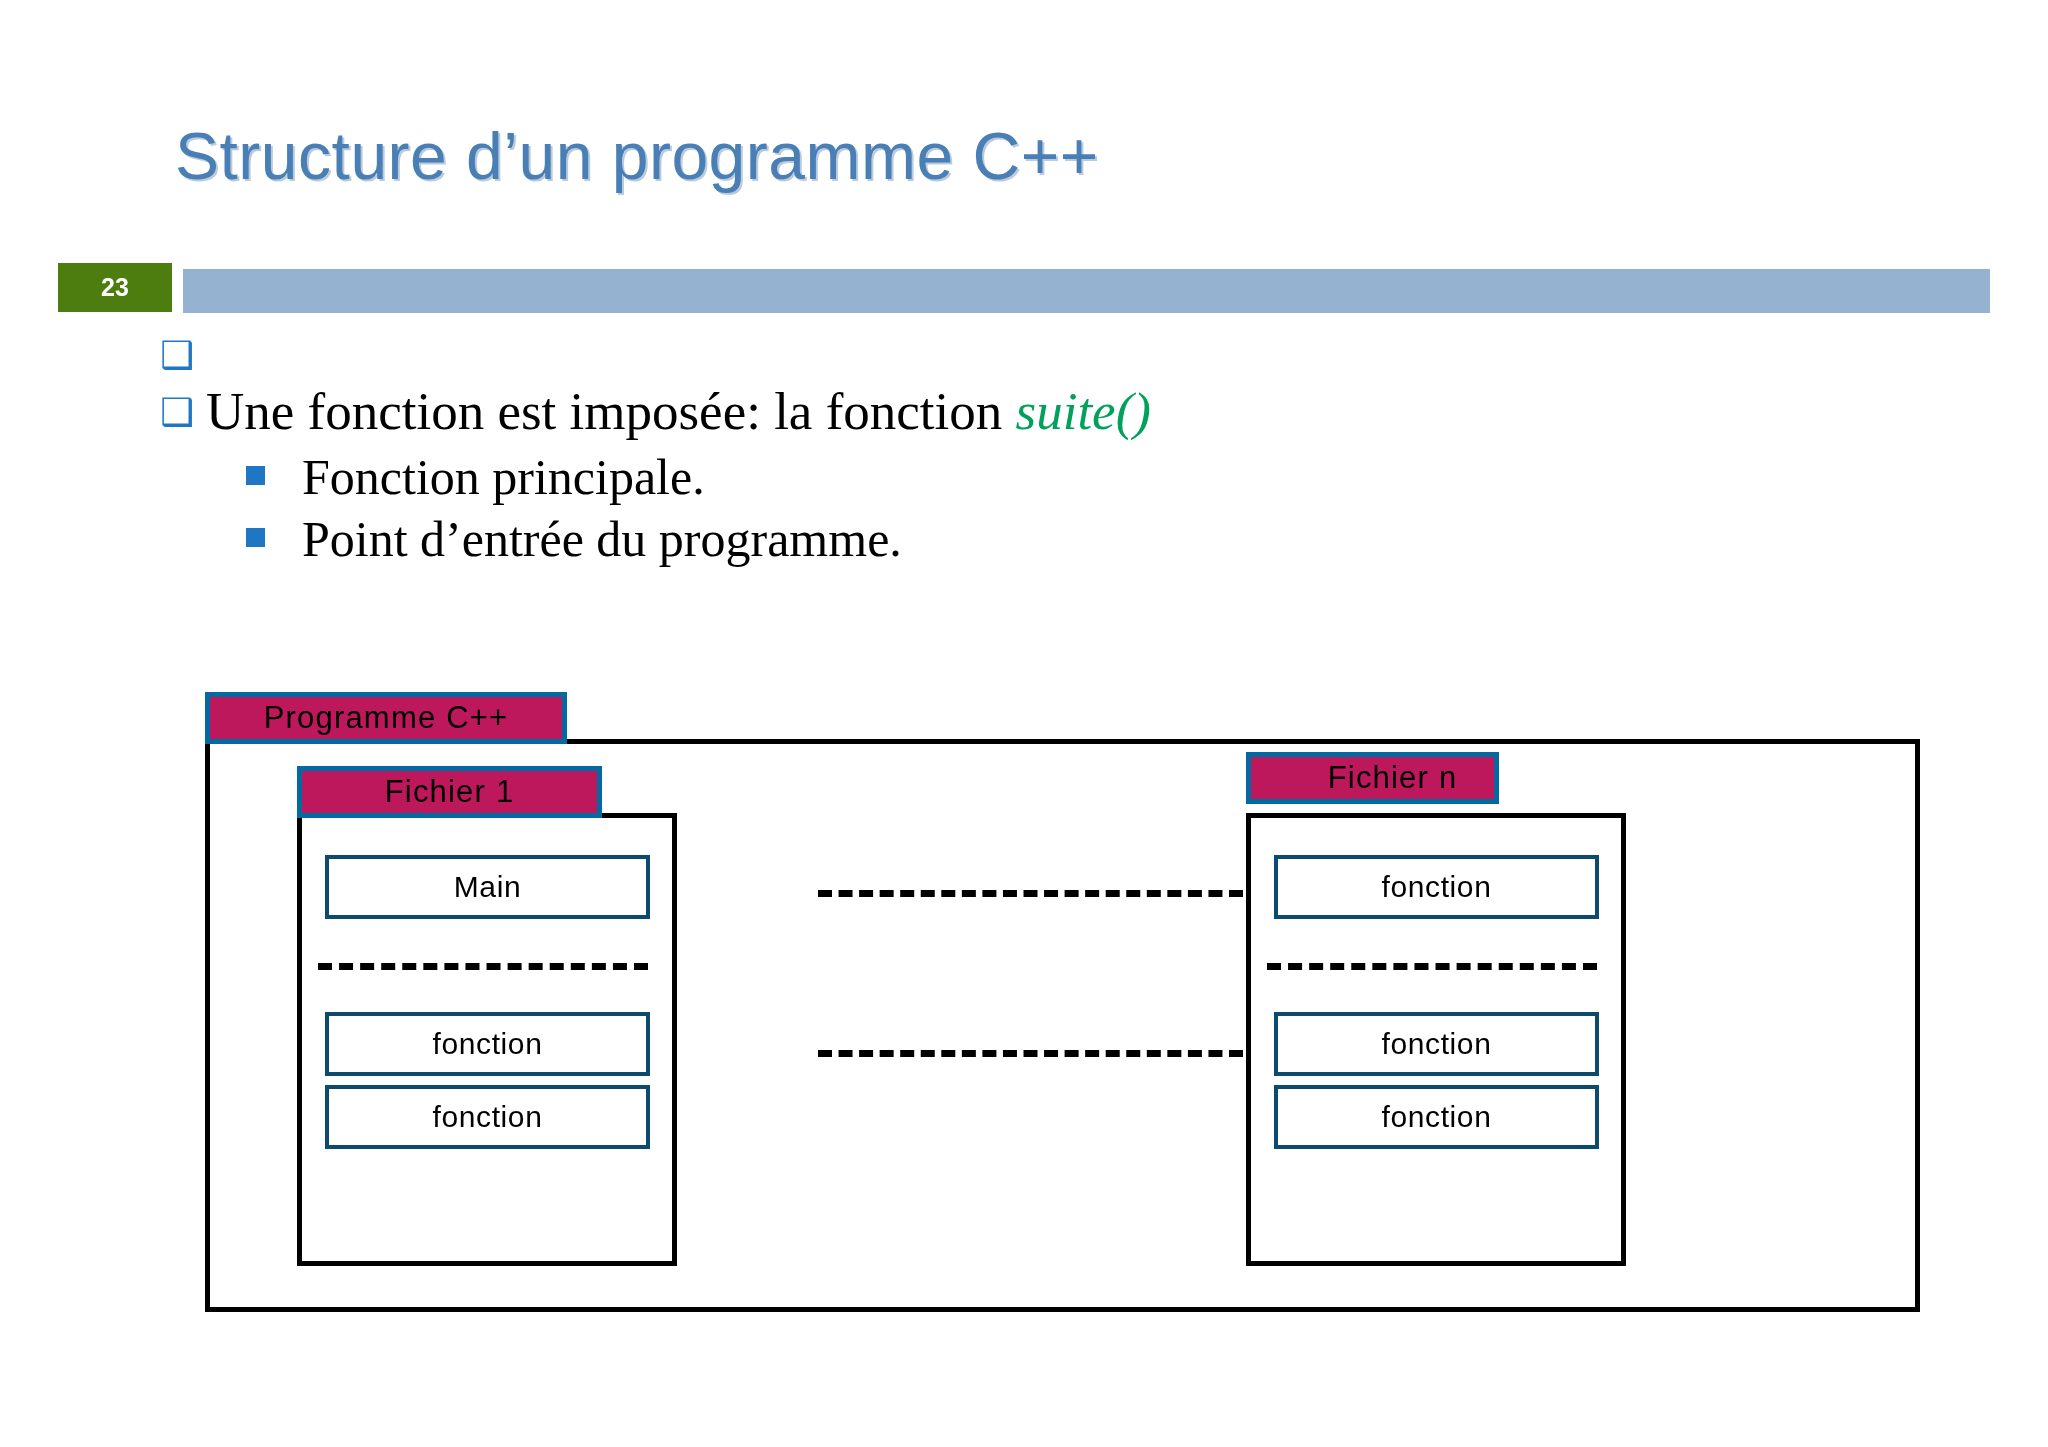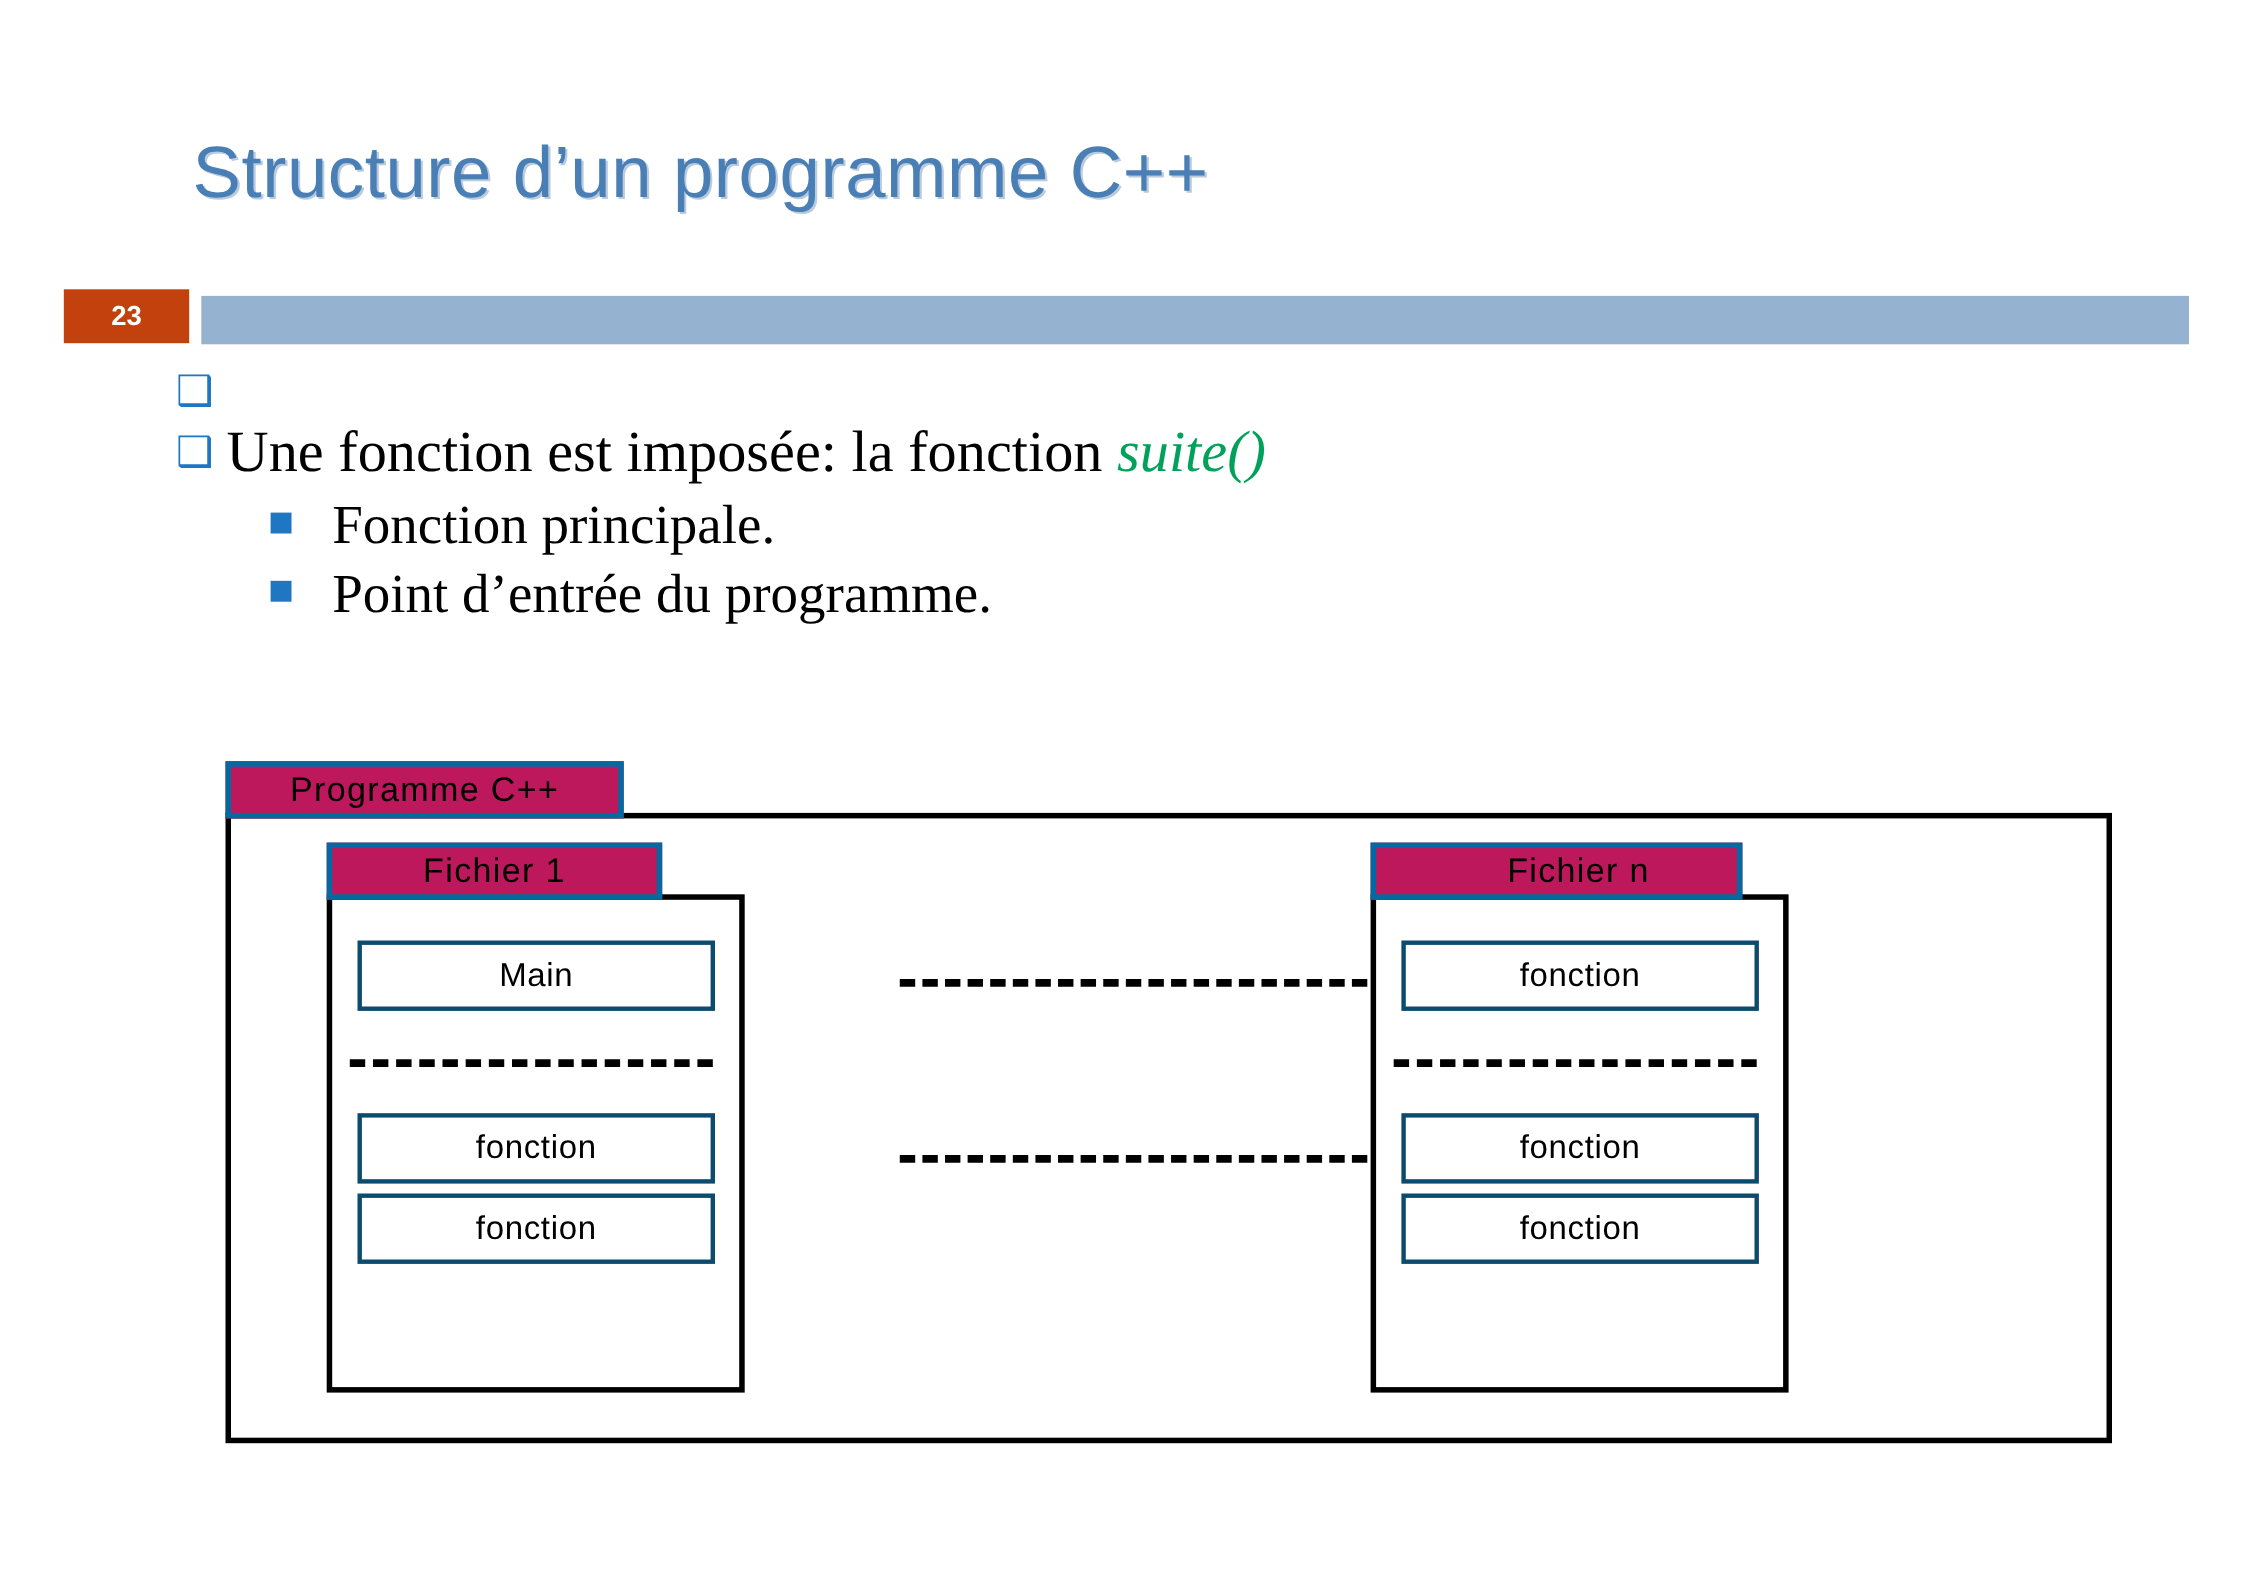--- a/index.html
+++ b/index.html
@@ -38,21 +38,21 @@
     width: 1807px;
     height: 44px;
     background: #95b3d0;
   }
   .page-badge {
     position: absolute;
     left: 58px;
     top: 263px;
     width: 114px;
     height: 49px;
-    background: #c2410c;
+    background: #4d7c0f;
     display: flex;
     align-items: center;
     justify-content: center;
   }
   .page-badge-num {
     font-family: "Liberation Sans", sans-serif;
     font-weight: bold;
     font-size: 25px;
     color: #ffffff;
   }
@@ -155,21 +155,21 @@
 
   
   #prog-tab  { left: 0px;   top: 0px;   width: 362px;  height: 52px; }
   #prog-body { left: 0px;   top: 47px;  width: 1715px; height: 573px; }
 
   
   #f1-tab  { left: 92px;  top: 74px;  width: 305px;  height: 52px; }
   #f1-body { left: 92px;  top: 121px; width: 380px;  height: 453px; }
 
   
-  #fn-tab  { left: 1041px; top: 74px;  width: 338px;  height: 52px; padding-left: 40px; }
+  #fn-tab  { left: 1041px; top: 60px;  width: 253px;  height: 52px; padding-left: 40px; }
   #fn-body { left: 1041px; top: 121px; width: 380px;  height: 453px; }
 
   
   .fn-box {
     position: absolute;
     background: #ffffff;
     border: 4px solid #0c4a6e;
     box-sizing: border-box;
     display: flex;
     align-items: center;

